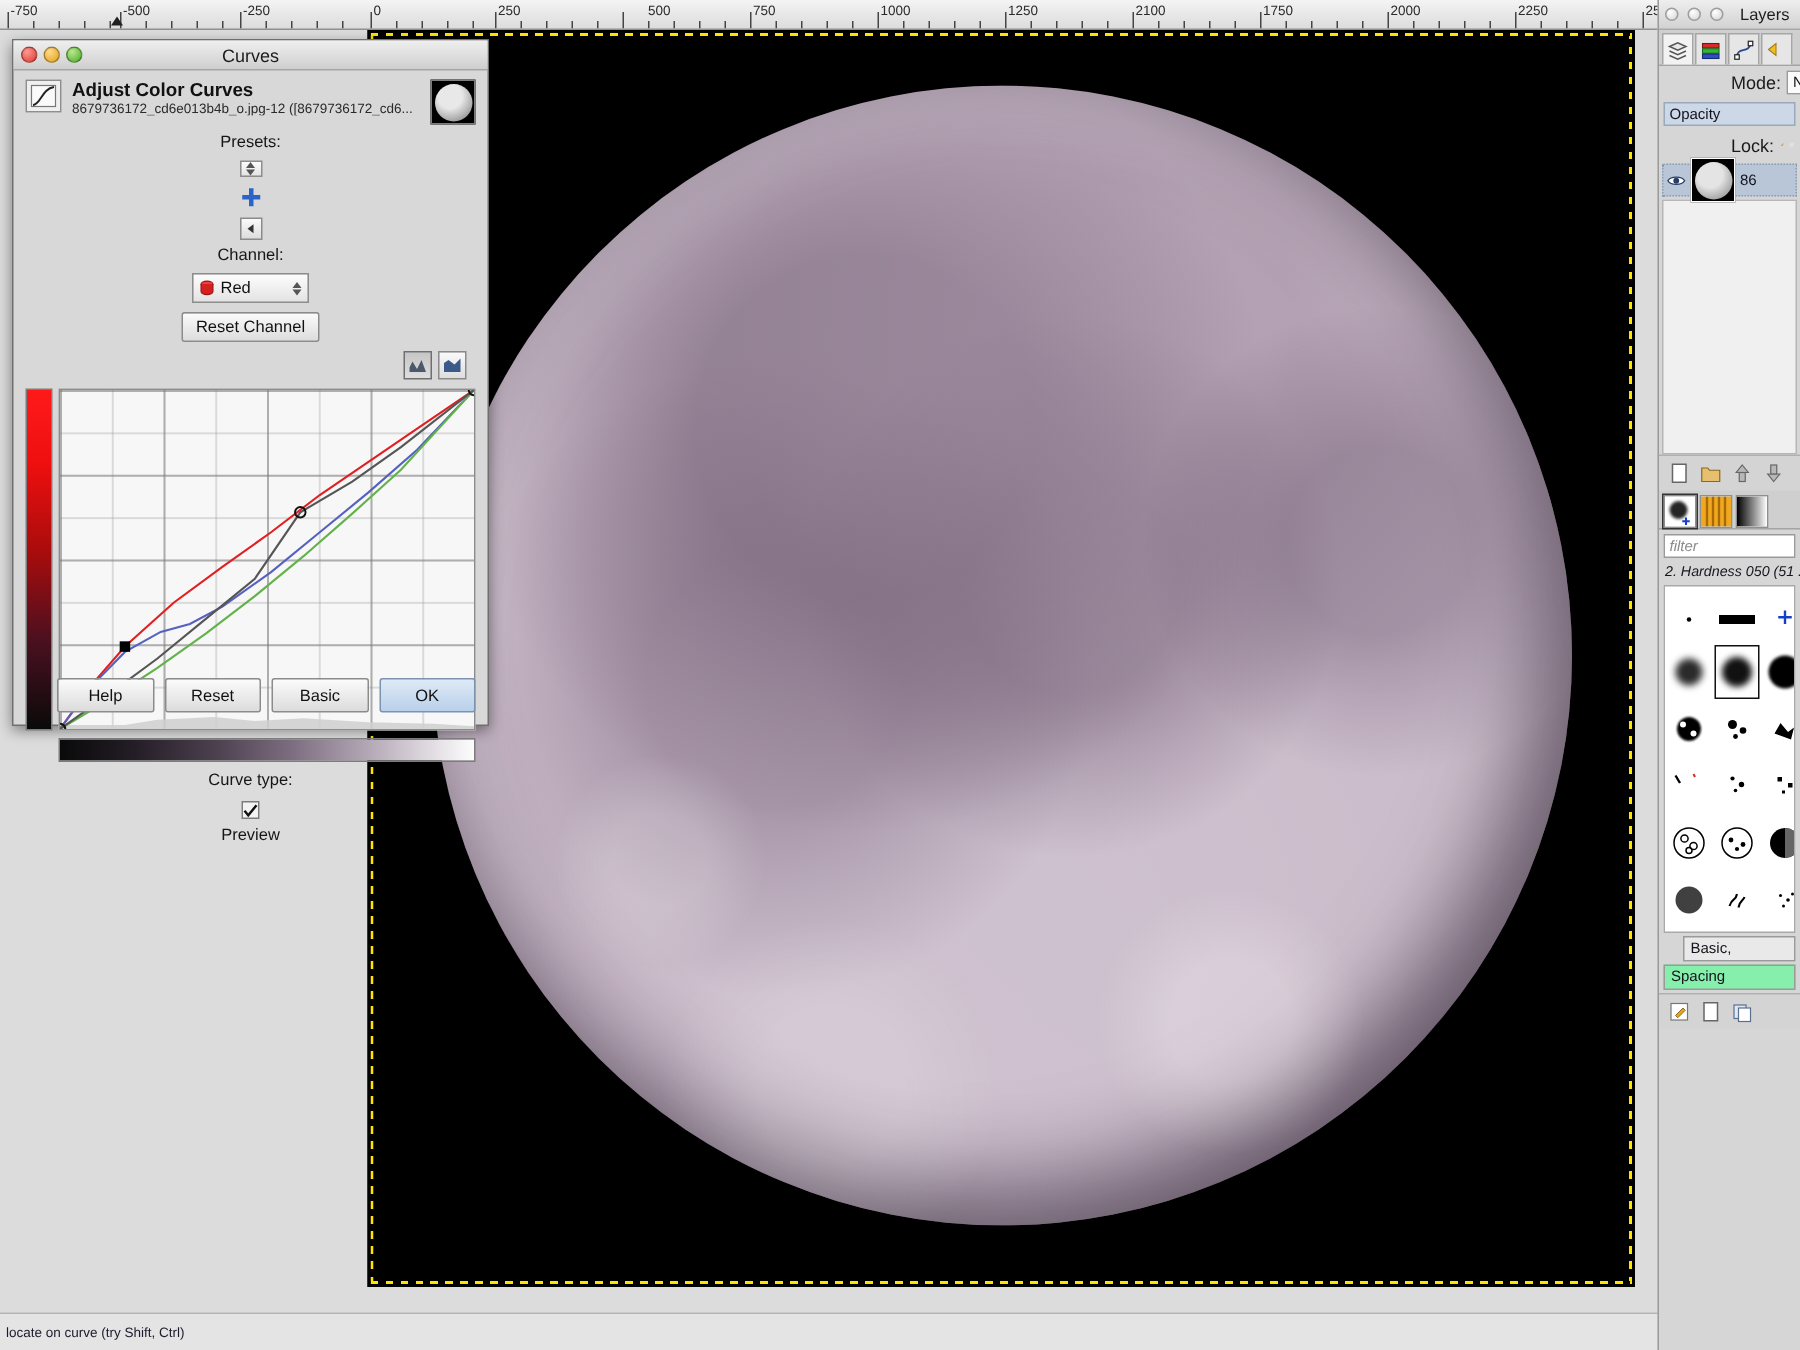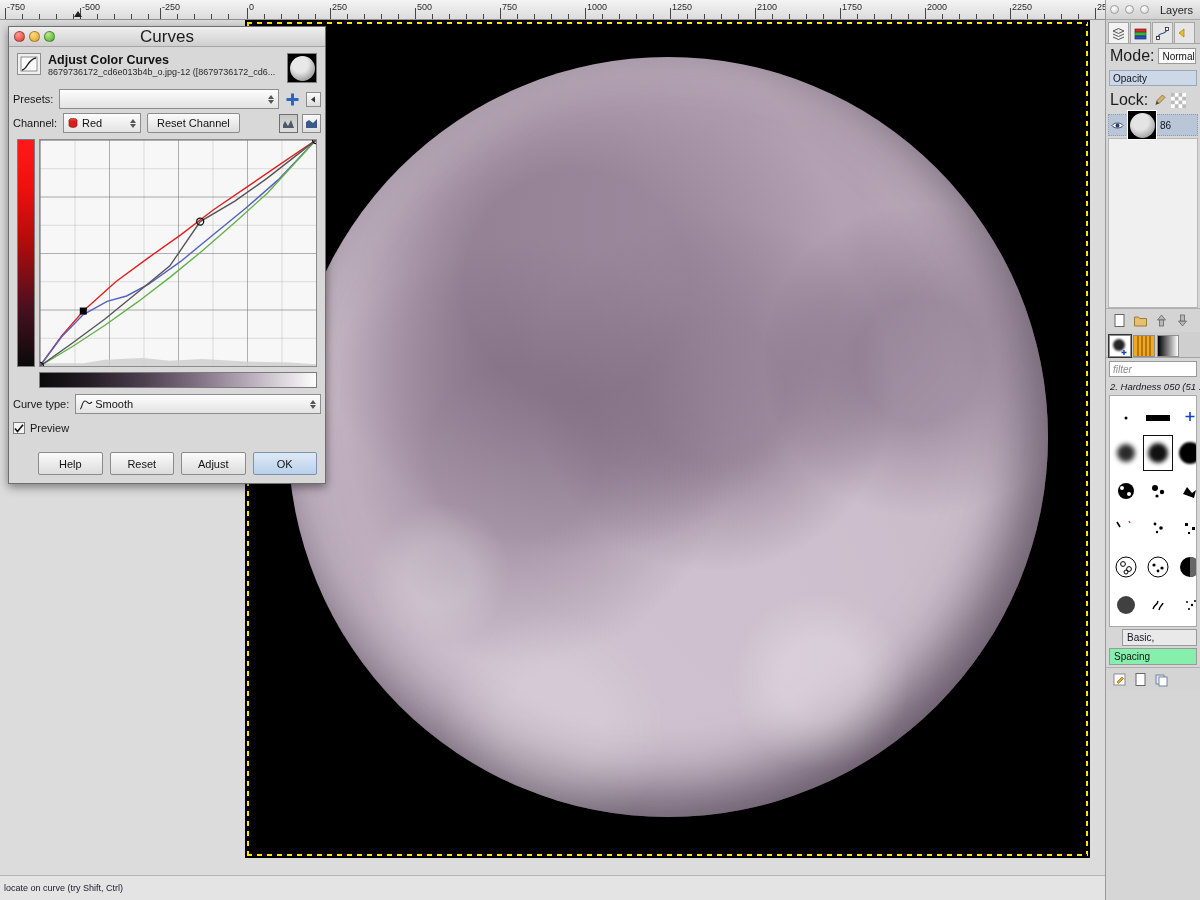--- a/index.html
+++ b/index.html
@@ -108,21 +108,21 @@
   .dock-tab {
     width: 21px; height: 21px; background: #e6e6e6;
     border: 1px solid #a6a6a6; border-bottom: none;
     display: flex; align-items: center; justify-content: center;
   }
   .dock-tab.active { background: #f2f2f2; }
   .dock-row {
     display: flex; align-items: center; gap: 4px;
     padding: 3px 4px; font-size: 10px; color: #1b1b1b;
   }
-  .dock-label { font-size: 16px; color: #1b1b1b; white-space: nowrap; }
+  .dock-label { font-size: 12px; color: #1b1b1b; white-space: nowrap; margin-left: 44px; }
   .combo-sm {
     flex: 1; height: 16px; background: #fbfbfb; border: 1px solid #9a9a9a;
     font-size: 10px; display: flex; align-items: center; padding-left: 3px;
     color: #111;
   }
   .opacity-row {
     margin: 2px 3px; height: 16px; background: #ccd8e8;
     border: 1px solid #9aa8bb; display: flex; align-items: center;
     padding-left: 3px; font-size: 10px; color: #12121c;
   }
@@ -195,21 +195,21 @@
     border-bottom: 1px solid #a5a5a5;
     display: flex; align-items: center; position: relative; padding: 0 5px;
   }
   .btn-tl { width: 11px; height: 11px; border-radius: 50%; margin-right: 4px;
             border: 1px solid rgba(0,0,0,.30); }
   .btn-close { background: radial-gradient(circle at 34% 28%, #ff9a92, #de3a32); }
   .btn-min   { background: radial-gradient(circle at 34% 28%, #ffd98a, #e0a21a); }
   .btn-max   { background: radial-gradient(circle at 34% 28%, #bbe98c, #4aab2e); }
   .dlg-title-text {
     position: absolute; left: 0; right: 0; text-align: center;
-    font-size: 17px; color: #1b1b1b;
+    font-size: 12px; color: #1b1b1b;
   }
   .dlg-head {
     display: flex; align-items: flex-start; gap: 7px; padding: 6px 8px 4px 8px;
   }
   .head-icon {
     width: 24px; height: 22px; background: #efefef; border: 1px solid #8e8e8e;
     flex: 0 0 auto; display: flex; align-items: center; justify-content: center;
   }
   .head-texts { flex: 1; min-width: 0; }
   .head-title { font-size: 12.5px; font-weight: bold; color: #111; }
@@ -217,21 +217,21 @@
               overflow: hidden; text-overflow: ellipsis; }
   .head-thumb {
     width: 30px; height: 30px; background: #000; border: 1px solid #7d7d7d;
     display: flex; align-items: center; justify-content: center; flex: 0 0 auto;
   }
   .head-thumb-moon {
     width: 25px; height: 25px; border-radius: 50%;
     background: radial-gradient(circle at 40% 33%, #e8e8e8 0 36%, #b2b2b2 66%, #6e6e6e 100%);
   }
 
-  .row { display: flex; align-items: center; gap: 6px; padding: 2px 4px; }
+  .row { display: flex; align-items: center; gap: 6px; padding: 2px 14px; flex-direction: column; }
   .row-label { font-size: 11px; color: #161616; }
   .combo {
     height: 20px; background: linear-gradient(#fdfdfd, #e3e3e3);
     border: 1px solid #8d8d8d; display: flex; align-items: center;
     padding: 0 3px; font-size: 11px; color: #111; position: relative;
   }
   .spin {
     margin-left: auto; display: flex; flex-direction: column;
     justify-content: center; gap: 1px; padding-right: 1px;
   }
@@ -322,21 +322,21 @@
         <div class="ruler-tick minor" style="left:281px"></div>
         <div class="ruler-tick minor" style="left:298px"></div>
         <div class="ruler-tick minor" style="left:315px"></div>
         <div class="ruler-tick major" style="left:330px"></div>
         <div class="ruler-label" style="left:332px">250</div>
         <div class="ruler-tick minor" style="left:347px"></div>
         <div class="ruler-tick minor" style="left:364px"></div>
         <div class="ruler-tick minor" style="left:381px"></div>
         <div class="ruler-tick minor" style="left:398px"></div>
         <div class="ruler-tick major" style="left:415px"></div>
-        <div class="ruler-label" style="left:417px">500</div>
+        <div class="ruler-label" style="left:432px">500</div>
         <div class="ruler-tick minor" style="left:432px"></div>
         <div class="ruler-tick minor" style="left:449px"></div>
         <div class="ruler-tick minor" style="left:466px"></div>
         <div class="ruler-tick minor" style="left:483px"></div>
         <div class="ruler-tick major" style="left:500px"></div>
         <div class="ruler-label" style="left:502px">750</div>
         <div class="ruler-tick minor" style="left:517px"></div>
         <div class="ruler-tick minor" style="left:534px"></div>
         <div class="ruler-tick minor" style="left:551px"></div>
         <div class="ruler-tick minor" style="left:568px"></div>
@@ -762,41 +762,31 @@
               <circle cx="160.18823529411765" cy="81.53725490196081" r="3.5" fill="none" stroke="#111" stroke-width="1.3"></circle>
               <circle cx="276" cy="0" r="3.5" fill="none" stroke="#111" stroke-width="1.3"></circle>
             </g>
         </svg>
       </div>
     </div>
     <div class="hgrad"></div>
 
     <div class="row" style="padding-top:6px;">
       <span class="row-label">Curve type:</span>
-      <div class="combo" style="flex:1;">
-        <svg width="14" height="12" viewBox="0 0 14 12" style="margin-right:2px;flex:0 0 auto;">
-          <path d="M1 11C3 11 3 3 6 3s3 5 7 1" fill="none" stroke="#222" stroke-width="1.1"></path>
-        </svg>
-        <span>Smooth</span>
-        <span class="spin">
-            <i class="up"></i>
-            <i class="dn"></i>
-          </span>
-      </div>
     </div>
 
     <div class="row" style="padding-top:6px;gap:5px;">
       <div class="checkbox">
         <svg width="10" height="9" viewBox="0 0 10 9">
           <path d="M1 4.5l2.5 3L9 .8" fill="none" stroke="#111" stroke-width="1.6"></path>
         </svg>
       </div>
       <span class="row-label">Preview</span>
     </div>
 
     <div class="btn-row">
       <div class="btn">Help</div>
       <div class="btn">Reset</div>
-      <div class="btn">Adjust</div>
+      <div class="btn">Basic</div>
       <div class="btn primary">OK</div>
     </div>
   </div>
 </div>
 
 </body></html>

